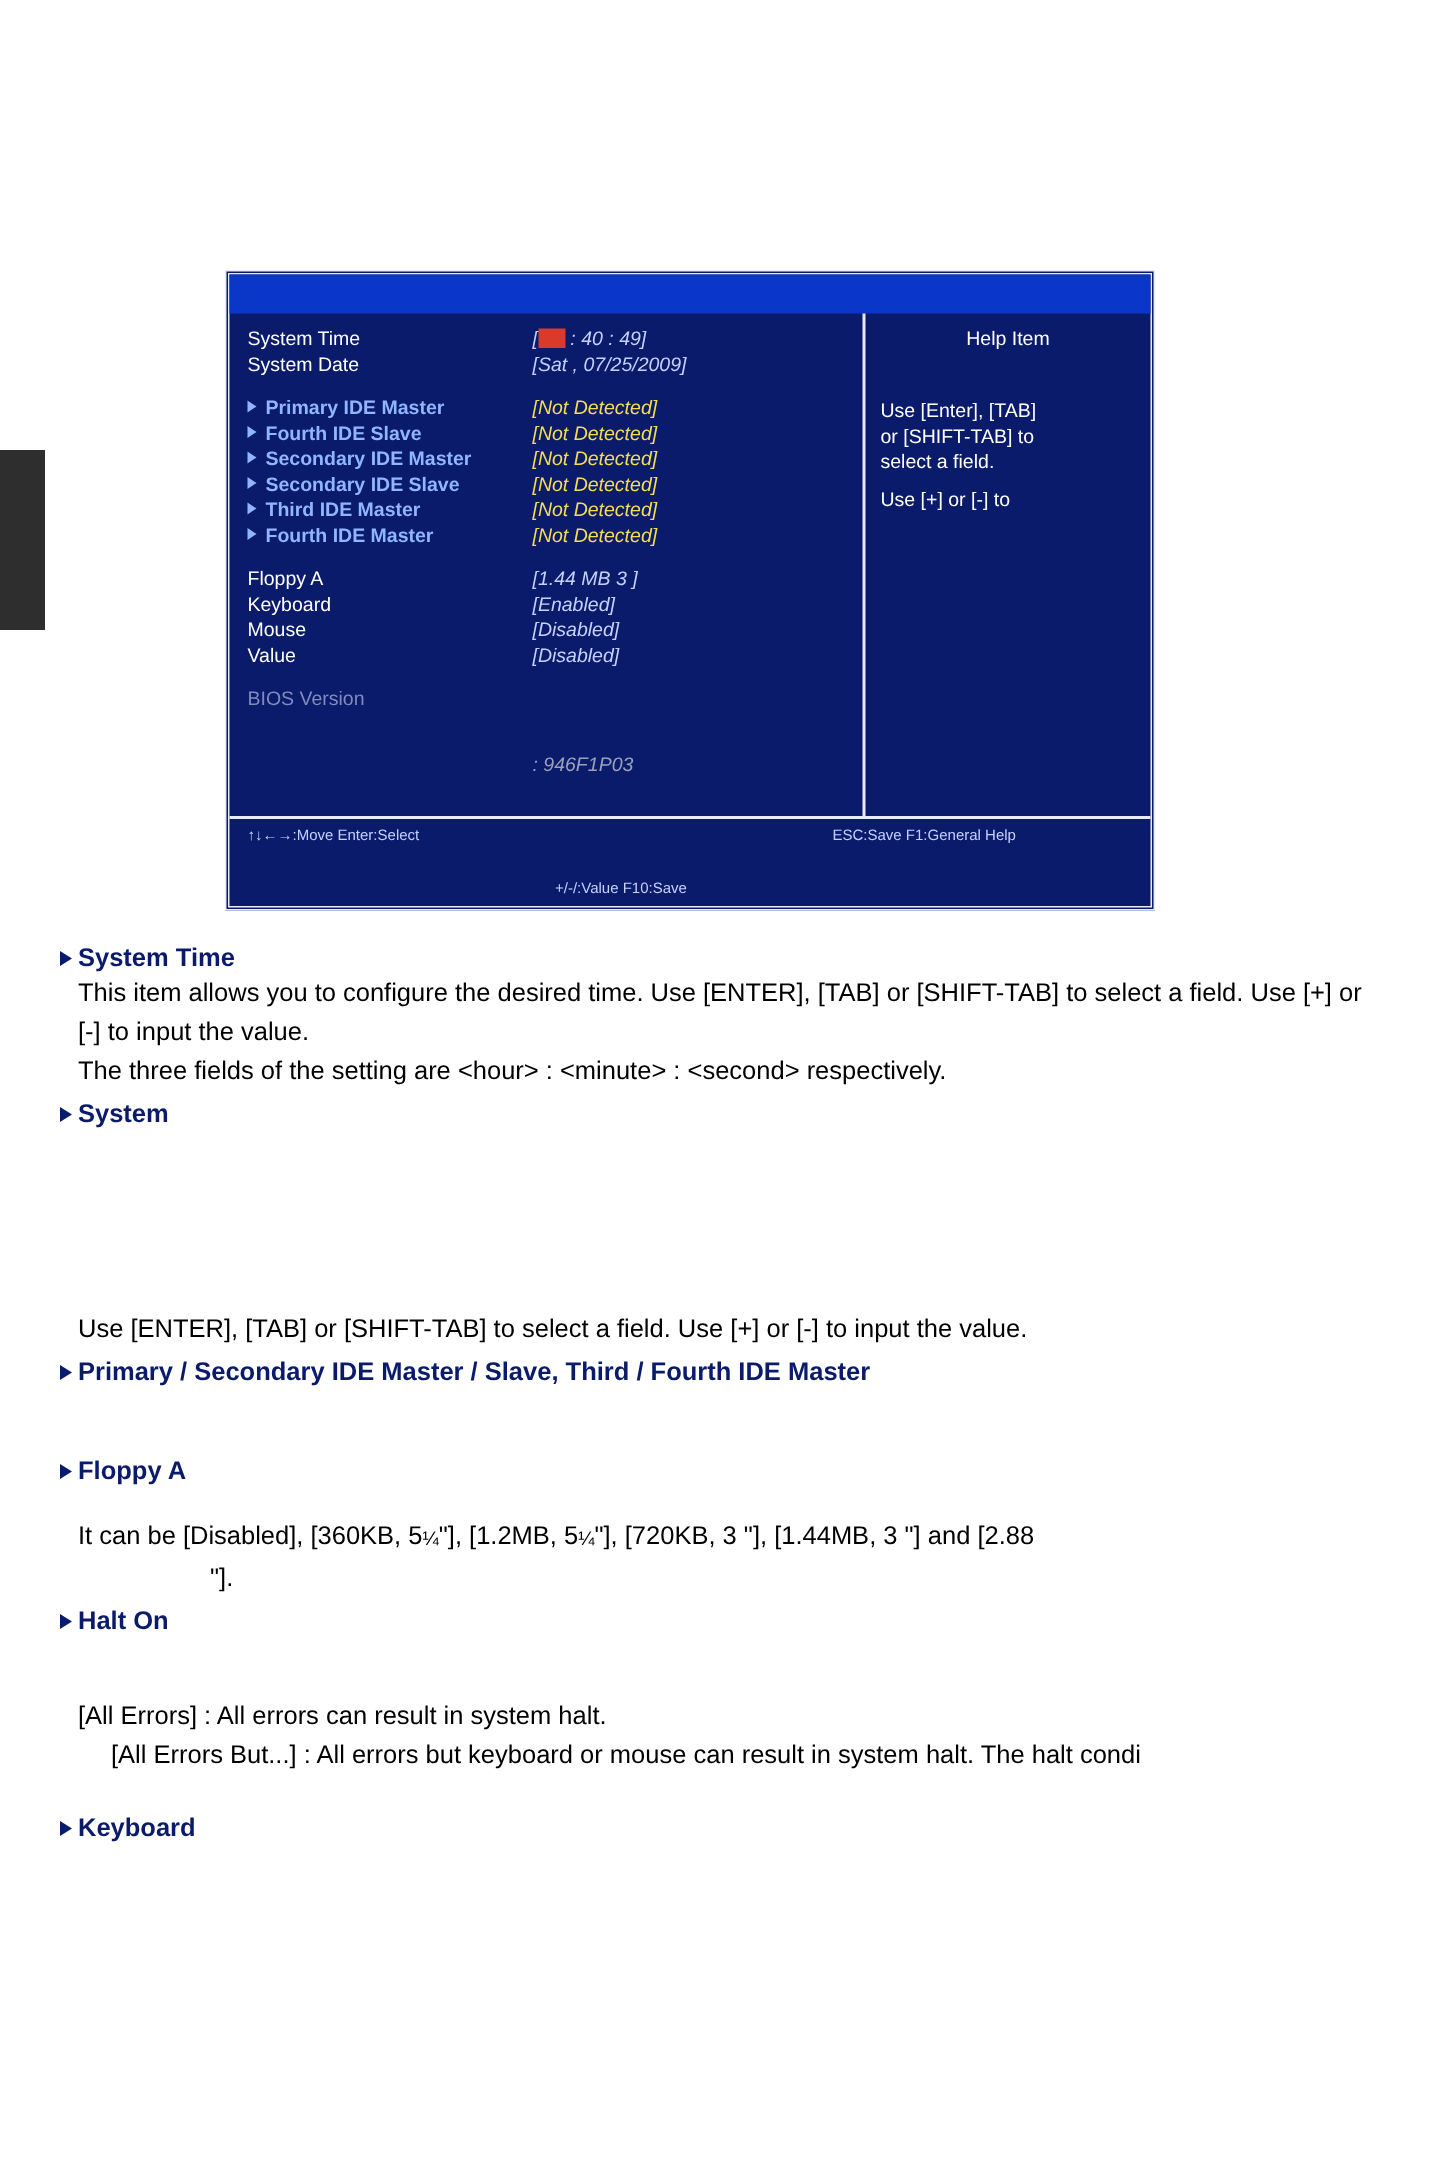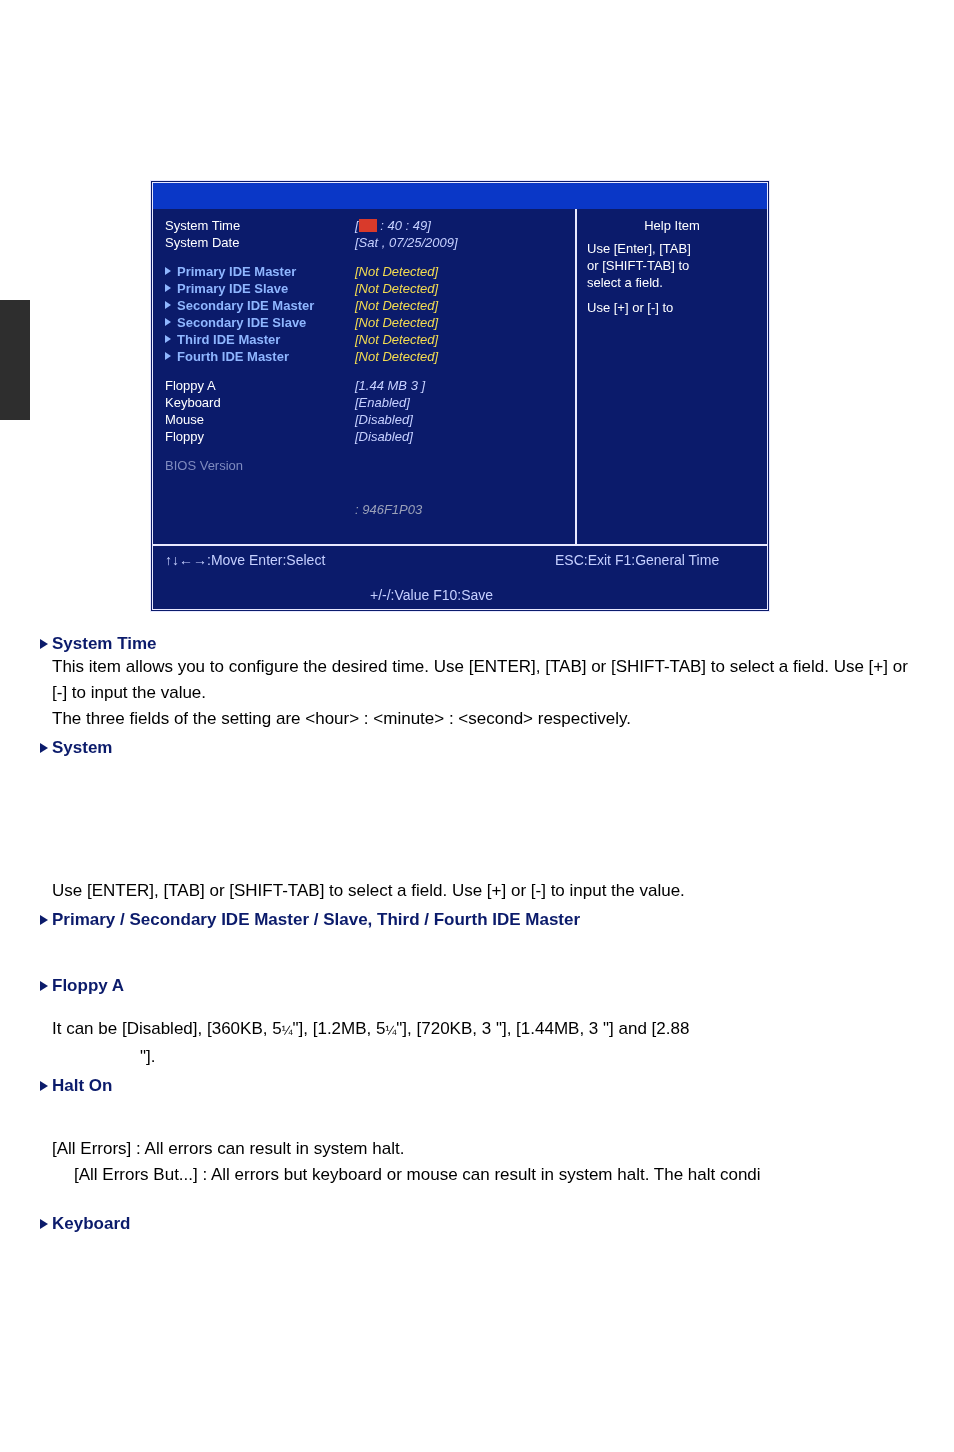--- a/index.html
+++ b/index.html
@@ -78,29 +78,29 @@
     vertical-align: 1px;
   }
   .cursor-box {
     display: inline-block;
     background: #d93a2b;
     width: 18px; height: 13px;
     vertical-align: -2px;
   }
   .bios-help-title {
     text-align: center;
-    margin-bottom: 0;
+    margin-bottom: 25px;
   }
   .bios-right div { line-height: 17px; }
   .gap { height: 12px; }
   .bios-nav {
     border-top: 2px solid #e9e9ff;
     padding: 6px 12px;
     color: #c6d0ff;
-    font-size: 14px;
+    font-size: 10px;
     display: flex;
   }
   .bios-nav .navL { width: 205px; }
   .bios-nav .navC { width: 185px; margin-top: 35px; }
   .bios-nav .navR { flex: 1; }
   
   .content {
     margin-top: 22px;
   }
   .entry {
@@ -147,21 +147,21 @@
           <div class="bios-row">
             <div class="bios-label white">System Date</div>
             <div class="bios-val">[Sat , 07/25/2009]</div>
           </div>
           <div class="gap"></div>
           <div class="bios-row">
               <div class="bios-label link"><span class="bios-tri"></span><span>Primary IDE Master</span></div>
               <div class="bios-val yellow">[Not Detected]</div>
             </div>
           <div class="bios-row">
-              <div class="bios-label link"><span class="bios-tri"></span><span>Primary IDE Slave</span></div>
+              <div class="bios-label link"><span class="bios-tri"></span><span>Fourth IDE Slave</span></div>
               <div class="bios-val yellow">[Not Detected]</div>
             </div>
           <div class="bios-row">
               <div class="bios-label link"><span class="bios-tri"></span><span>Secondary IDE Master</span></div>
               <div class="bios-val yellow">[Not Detected]</div>
             </div>
           <div class="bios-row">
               <div class="bios-label link"><span class="bios-tri"></span><span>Secondary IDE Slave</span></div>
               <div class="bios-val yellow">[Not Detected]</div>
             </div>
@@ -180,21 +180,21 @@
             </div>
           <div class="bios-row">
               <div class="bios-label white">Keyboard</div>
               <div class="bios-val">[Enabled]</div>
             </div>
           <div class="bios-row">
               <div class="bios-label white">Mouse</div>
               <div class="bios-val">[Disabled]</div>
             </div>
           <div class="bios-row">
-              <div class="bios-label white">Floppy</div>
+              <div class="bios-label white">Value</div>
               <div class="bios-val">[Disabled]</div>
             </div>
           <div class="gap"></div>
           <div class="bios-row">
               <div class="bios-label" style="color:#7f8bbf">BIOS Version</div>
               <div class="bios-val gray">: 946F1P03</div>
             </div>
           <div class="gap"></div>
         </div>
         <div class="bios-right">
@@ -203,21 +203,21 @@
           <div>Use [Enter], [TAB]</div>
           <div>or [SHIFT-TAB] to</div>
           <div>select a field.</div>
           <div style="height:8px"></div>
           <div>Use [+] or [-] to</div>
         </div>
       </div>
       <div class="bios-nav">
         <div class="navL">↑↓←→:Move   Enter:Select</div>
         <div class="navC">+/-/:Value      F10:Save</div>
-        <div class="navR">ESC:Exit     F1:General Time</div>
+        <div class="navR">ESC:Save     F1:General Help</div>
       </div>
     </div>
   </div>
 
   <div class="content">
     <div class="entry">
       <div class="entry-head"><span class="tri"></span><span>System Time</span></div>
       <div class="entry-body">This item allows you to configure the desired time. Use [ENTER], [TAB] or [SHIFT-TAB] to select a field. Use [+] or [-] to input the value.</div>
       <div class="entry-body">The three fields of the setting are &lt;hour&gt; : &lt;minute&gt; : &lt;second&gt; respectively.</div>
     </div>

